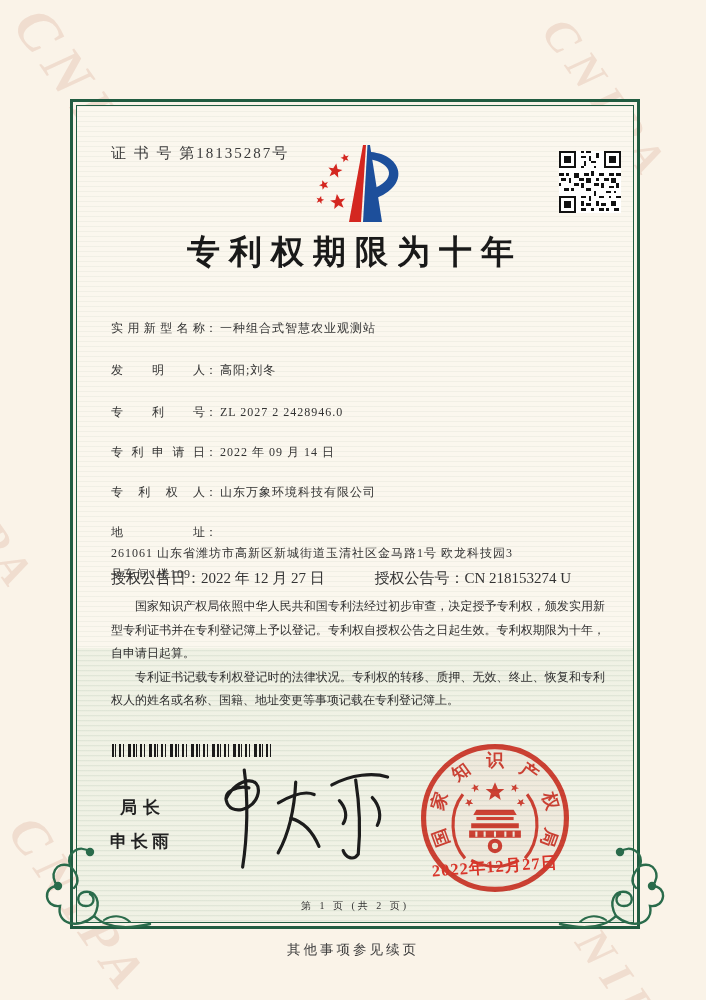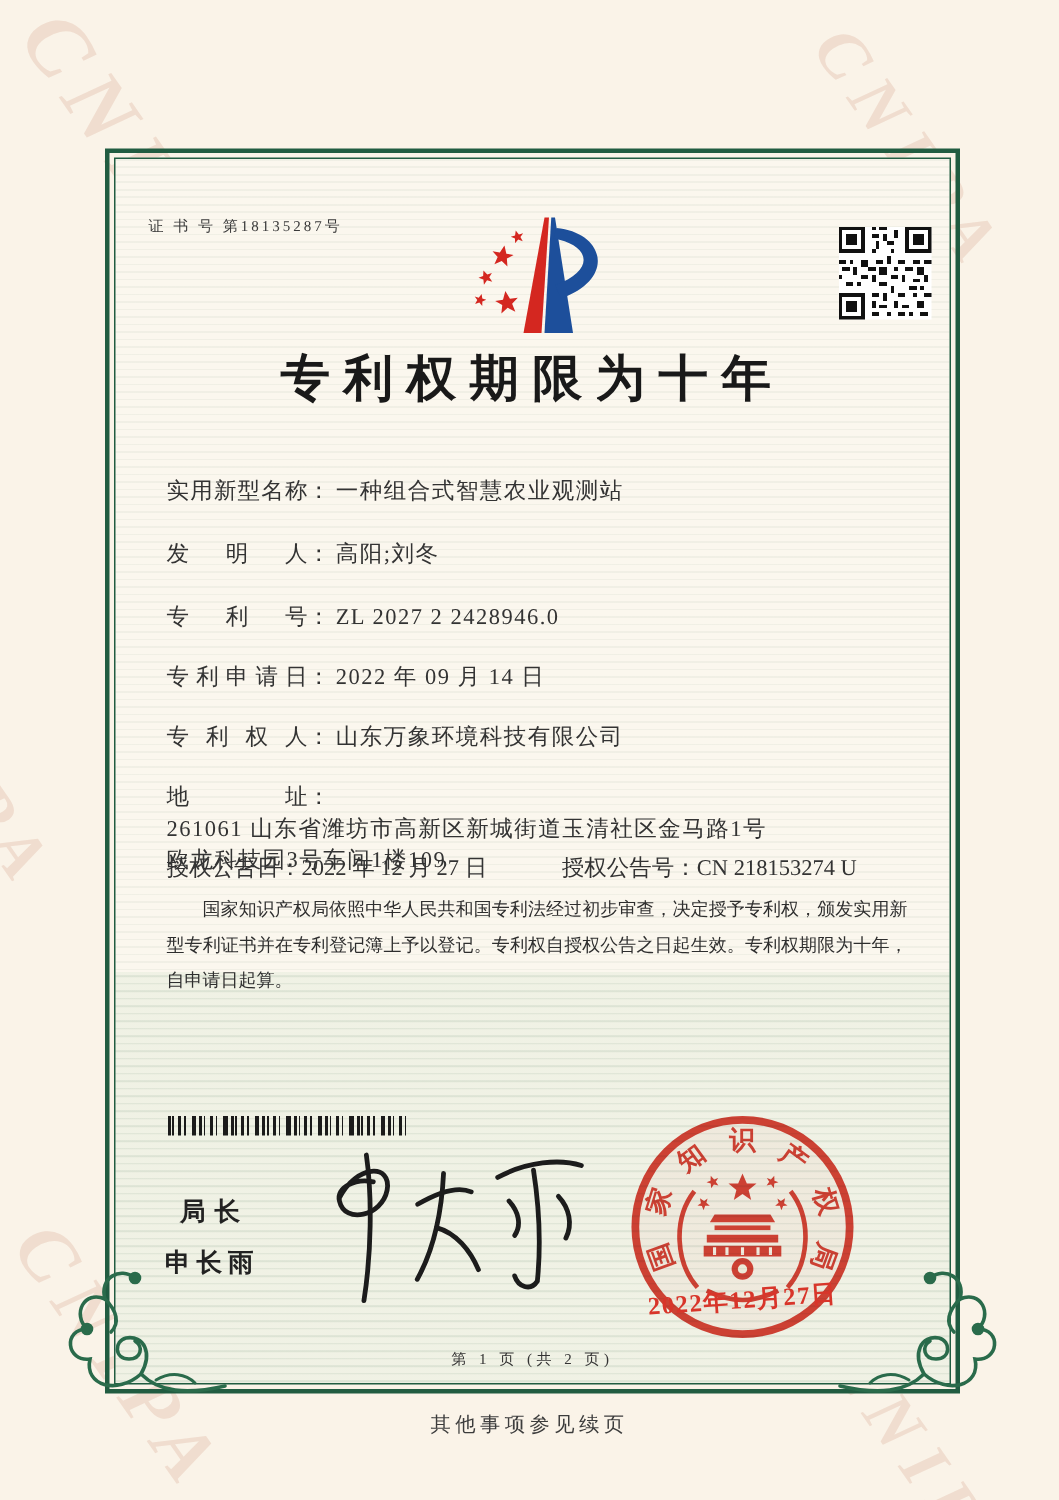--- a/index.html
+++ b/index.html
@@ -26,28 +26,28 @@
     border:1px solid #215c41;
     background-color:#fbf7ee;
     background-image:
       linear-gradient(rgba(231,237,221,0.55),rgba(231,237,221,0.55)),
       repeating-linear-gradient(0deg, rgba(118,148,126,0.26) 0 1px, rgba(0,0,0,0) 1px 5px),
       repeating-linear-gradient(0deg, rgba(150,170,150,0.10) 0 1px, rgba(0,0,0,0) 1px 5px);
     background-size:100% 278px,100% 278px,100% 100%;
     background-position:0 542px,0 542px,0 0;
     background-repeat:no-repeat,no-repeat,no-repeat;
   }
-  .cert-no{position:absolute;left:22px;top:38px;font-size:10px;letter-spacing:2px;color:#3a3a3a;}
+  .cert-no{position:absolute;left:34px;top:38px;font-size:15px;letter-spacing:2px;color:#3a3a3a;}
   .qr{position:absolute;left:482px;top:45px;}
   .logo{position:absolute;left:228px;top:36px;}
   .title{
     position:absolute;left:0;top:124px;width:100%;text-align:center;
     font-size:33px;font-weight:bold;letter-spacing:9px;color:#191919;
   }
-  .frow{position:absolute;left:34px;right:26px;font-size:15px;line-height:21px;color:#333;}
+  .frow{position:absolute;left:34px;right:26px;font-size:12px;line-height:21px;color:#333;}
   .flabel{
     display:inline-block;width:94px;text-align:justify;text-align-last:justify;
     vertical-align:top;color:#333;
   }
   .fcolon{display:inline-block;vertical-align:top;}
   .fvalue{display:inline-block;vertical-align:top;max-width:408px;letter-spacing:1px;}
   .grow{position:absolute;left:34px;right:26px;font-size:15px;color:#333;}
   .grow .g2{margin-left:46px;}
   .paras{position:absolute;left:34px;right:28px;top:489px;font-size:12px;line-height:23.5px;
     color:#2e2e2e;text-align:justify;}
@@ -205,20 +205,21 @@
         <span class="flabel">地址</span><span class="fcolon">：</span>
         <span class="fvalue" style="width:404px;">261061 山东省潍坊市高新区新城街道玉清社区金马路1号 欧龙科技园3号车间1楼109</span>
       </div>
       <div class="grow" style="top:463px;">
         <span>授权公告日</span><span>：</span><span>2022 年 12 月 27 日</span>
         <span class="g2">授权公告号</span><span>：</span><span>CN 218153274 U</span>
       </div>
 
       <div class="paras">
         <p>国家知识产权局依照中华人民共和国专利法经过初步审查，决定授予专利权，颁发实用新型专利证书并在专利登记簿上予以登记。专利权自授权公告之日起生效。专利权期限为十年，自申请日起算。</p>
+        <p>专利证书记载专利权登记时的法律状况。专利权的转移、质押、无效、终止、恢复和专利权人的姓名或名称、国籍、地址变更等事项记载在专利登记簿上。</p>
       </div>
 
       <div class="barcode"></div>
 
       <div class="signer-title">局长</div>
       <div class="signer-name">申长雨</div>
 
       <div class="signature">
         <svg width="195" height="110" viewBox="0 0 195 110" fill="none" stroke="#1c1c1c" stroke-width="3.2" stroke-linecap="round">
           <path d="M22,34 C34,12 58,12 54,30 C50,47 25,52 22,36 C20,27 33,21 45,24"></path>

